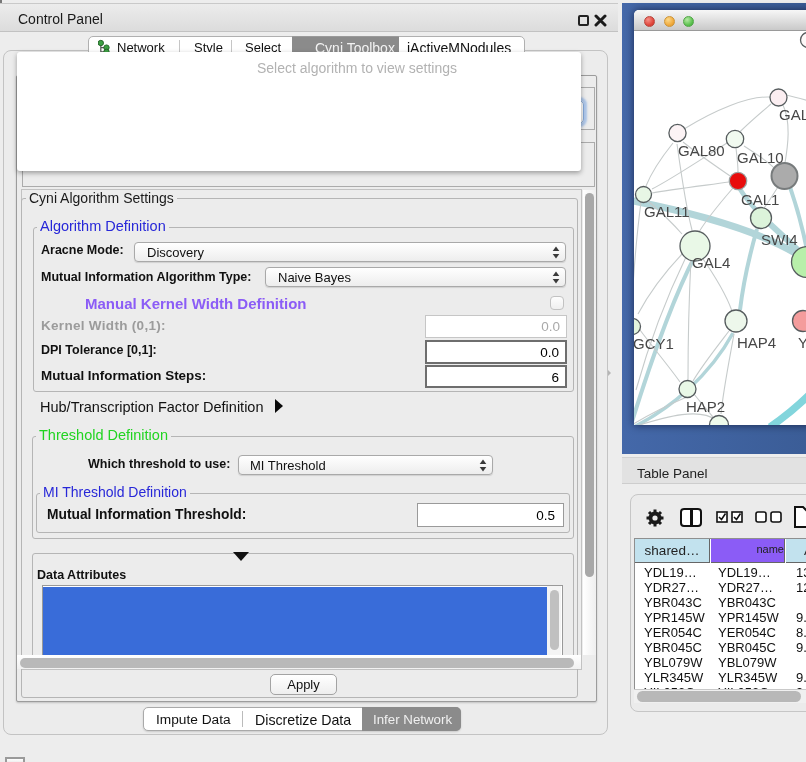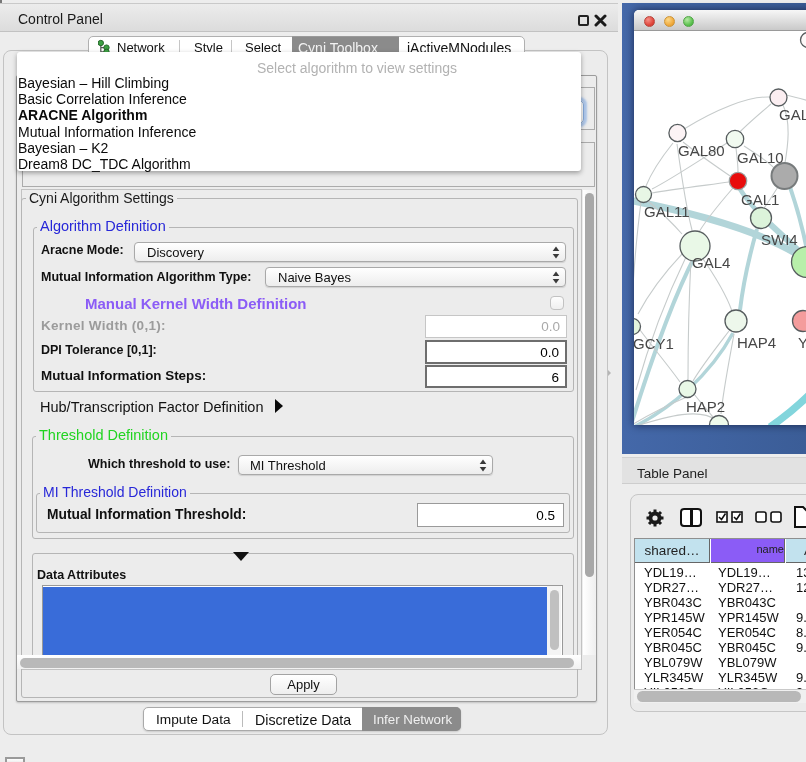--- a/index.html
+++ b/index.html
@@ -35,21 +35,21 @@
   <div class="abs" style="left:231px;top:40px;width:1px;height:15px;background:#c6c6c6;"></div>
   <svg class="abs" style="left:98px;top:39px;" width="13" height="15" viewBox="0 0 13 15">
     <path d="M2.8 4 V12.8 H8.5 M2.8 8.6 H8.5" stroke="#555" stroke-width="1.2" fill="none"></path>
     <circle cx="2.8" cy="4" r="2.7" fill="#3d9f44" stroke="#1f6024" stroke-width="0.9"></circle>
     <circle cx="8.5" cy="8.6" r="2.7" fill="#3d9f44" stroke="#1f6024" stroke-width="0.9"></circle>
     <circle cx="8.5" cy="12.8" r="2.7" fill="#3d9f44" stroke="#1f6024" stroke-width="0.9"></circle>
   </svg>
   <div class="abs" style="left:117px;top:40px;font-size:13px;color:#111;">Network</div>
   <div class="abs" style="left:194px;top:40px;font-size:13px;color:#111;">Style</div>
   <div class="abs" style="left:245px;top:40px;font-size:13px;color:#111;">Select</div>
-  <div class="abs" style="left:298px;top:40px;font-size:14px;color:#f3f3f3;">Cyni Toolbox</div>
+  <div class="abs" style="left:315px;top:40px;font-size:14px;color:#f3f3f3;">Cyni Toolbox</div>
   <div class="abs" style="left:407px;top:40px;font-size:14px;color:#111;">jActiveMNodules</div>
 
   <div class="abs" style="left:22px;top:87px;width:573px;height:43px;background:#ececec;border:1px solid #ababab;"></div>
   <div class="abs" style="left:30px;top:100px;width:554px;height:24px;background:linear-gradient(#ffffff,#f0f0f0);border:1.5px solid #84a8d8;border-radius:5px;box-shadow:0 0 2px 2.5px rgba(110,160,230,0.5);"></div>
 
   <div class="abs" style="left:22px;top:142px;width:573px;height:45px;background:#ececec;border:1px solid #ababab;"></div>
 
   <div class="abs" style="left:21px;top:189px;width:561px;height:481px;border:1px solid #c2c2c2;background:#ececec;"></div>
 
   <div id="form" class="abs" style="left:0;top:0;width:600px;height:700px;">
@@ -134,21 +134,20 @@
   <div class="abs" style="left:156px;top:712px;font-size:13.7px;color:#111;">Impute Data</div>
   <div class="abs" style="left:255px;top:712px;font-size:14.2px;color:#111;">Discretize Data</div>
   <div class="abs" style="left:373px;top:712px;font-size:13.3px;color:#f0f0f0;">Infer Network</div>
 
   <div class="abs" style="left:608px;top:370px;width:0;height:0;border-left:3px solid #b5b5b5;border-top:3px solid transparent;border-bottom:3px solid transparent;"></div>
 
   <div class="abs" style="left:5px;top:757px;width:20px;height:10px;background:linear-gradient(#fff,#ddd);border:2px solid #9a9a9a;"></div>
 
   <div class="abs" style="left:17px;top:52px;width:564px;height:119px;background:#fff;border-radius:3px;box-shadow:0 2px 5px rgba(0,0,0,0.35);z-index:10;"></div>
   <div class="abs" style="left:17px;top:60px;width:680px;text-align:center;font-size:14px;color:#b2b2b2;z-index:11;">Select algorithm to view settings</div>
-  <div class="abs" style="left:18px;top:75px;font-size:14px;color:#0a0a0a;line-height:16.2px;z-index:11;">Bayesian – Hill Climbing<br>Basic Correlation Inference<br><b>ARACNE Algorithm</b><br>Mutual Information Inference<br>Bayesian – K2<br>Dream8 DC_TDC Algorithm</div>
 
   <div class="abs" style="left:622px;top:3px;width:184px;height:451px;background:linear-gradient(90deg,#4468a9,#3b5d97);"></div>
 
   <div class="abs" style="left:634px;top:10px;width:180px;height:415px;background:#fff;border-radius:5px 5px 0 0;box-shadow:0 0 9px rgba(0,0,25,0.6);"></div>
   <div class="abs" style="left:634px;top:10px;width:180px;height:21px;background:linear-gradient(#f7f7f7,#c9c9c9);border-bottom:1px solid #9a9a9a;border-radius:5px 5px 0 0;"></div>
   <div class="abs" style="left:643.5px;top:15.5px;width:11px;height:11px;border-radius:50%;background:radial-gradient(circle at 35% 30%, #f59088, #df4338 65%, #c03a30);border:0.5px solid #b8453c;"></div>
   <div class="abs" style="left:663.5px;top:15.5px;width:11px;height:11px;border-radius:50%;background:radial-gradient(circle at 35% 30%, #fbd98a, #f0a83a 65%, #d2952f);border:0.5px solid #cd9436;"></div>
   <div class="abs" style="left:683px;top:15.5px;width:11px;height:11px;border-radius:50%;background:radial-gradient(circle at 35% 30%, #b6e9a4, #59c04c 65%, #48a43e);border:0.5px solid #52a548;"></div>
 
   <div class="abs" style="left:634px;top:31px;width:172px;height:394px;overflow:hidden;background:#fff;">

